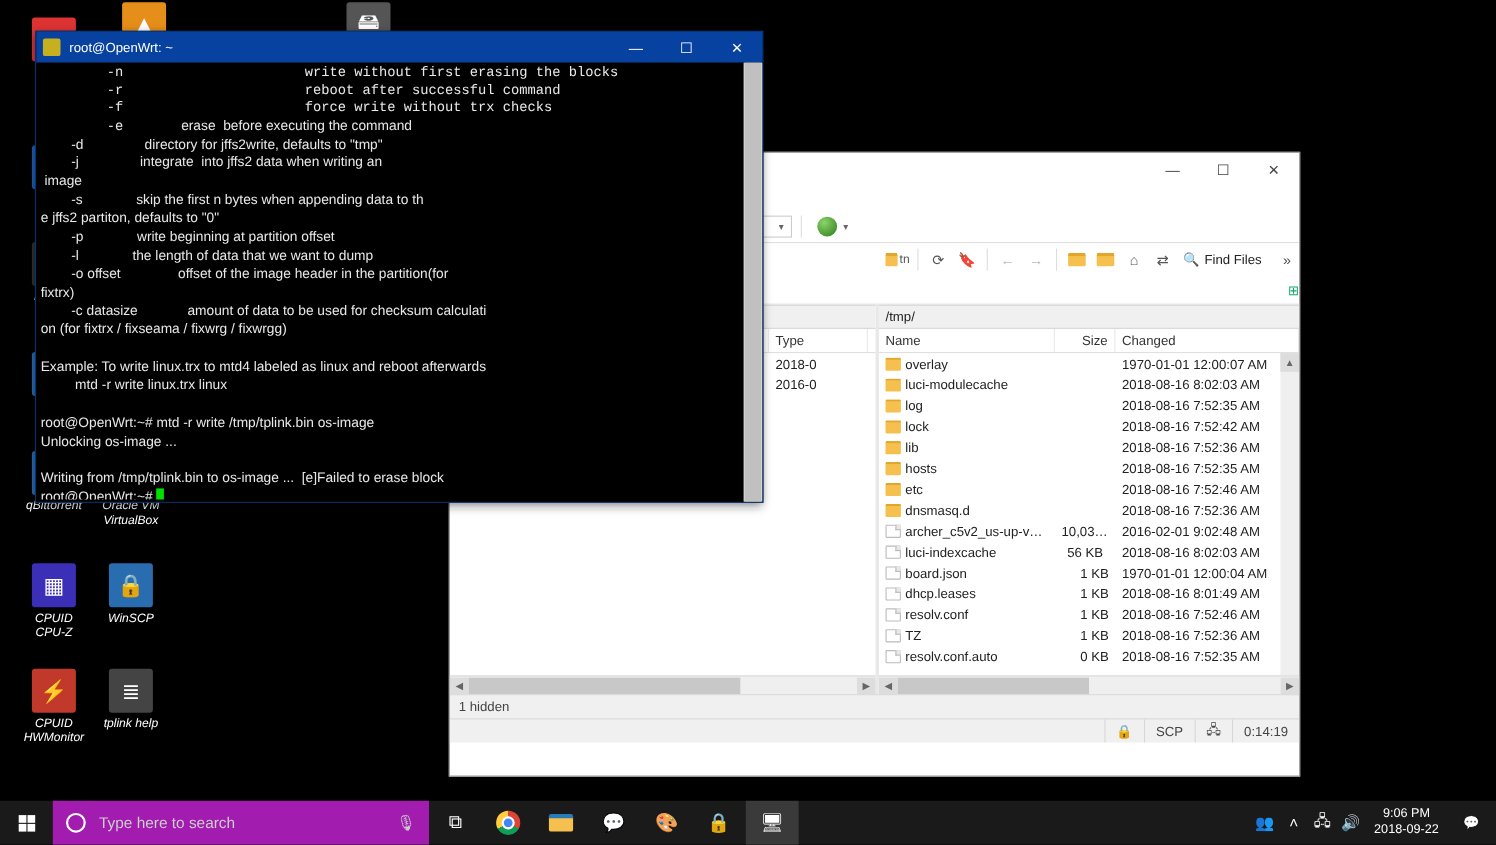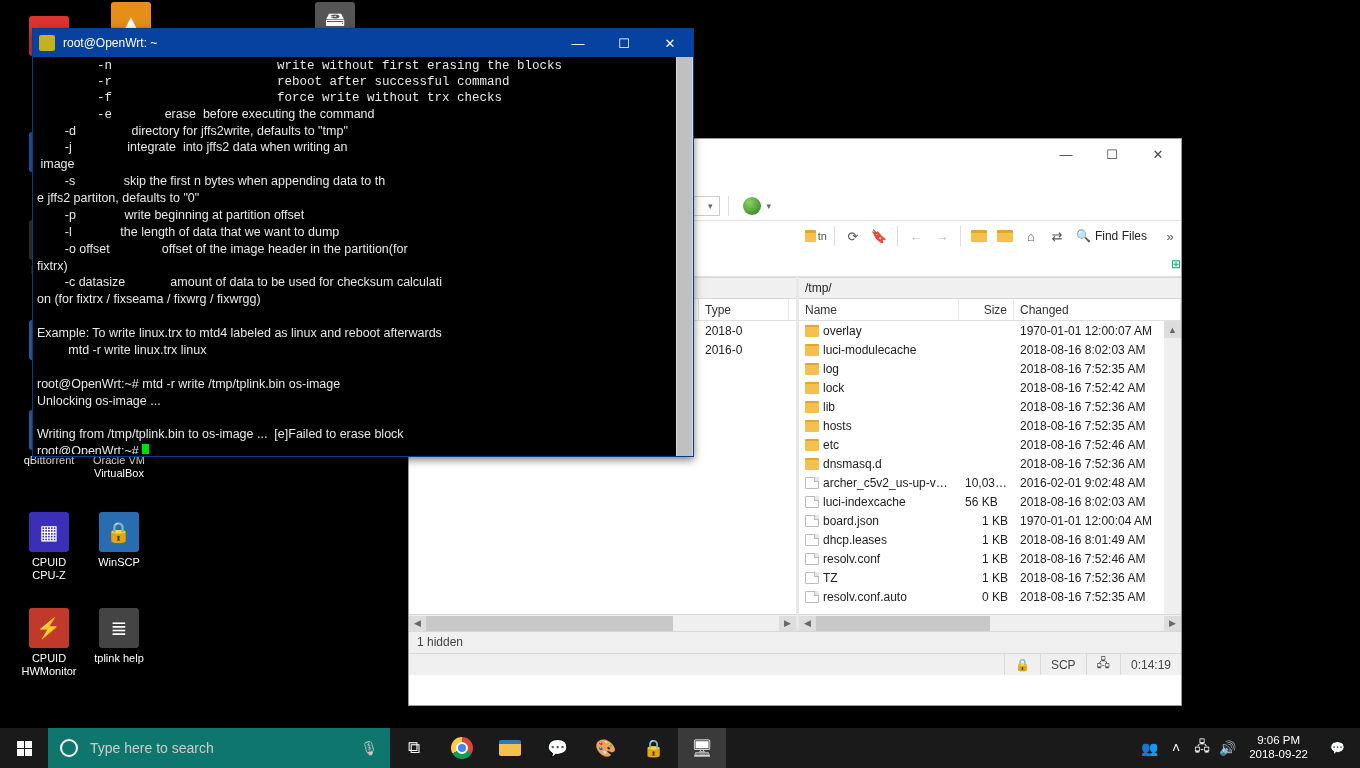--- a/index.html
+++ b/index.html
@@ -2,21 +2,21 @@
 <html><head>
 <meta charset="utf-8">
 <style>
 * { margin: 0; padding: 0; box-sizing: border-box; font-family: "Segoe UI", Tahoma, sans-serif; }
 html, body { width: 1360px; height: 768px; overflow: hidden; }
 body { background: #000; position: relative; }
 
 
 .desktop-icon { position: absolute; width: 70px; text-align: center; color: #fff; font-size: 11px; cursor: pointer; }
 .desktop-icon .ico { width: 40px; height: 40px; margin: 0 auto 4px; background: #2a6cb0; border-radius: 3px; display: flex; align-items: center; justify-content: center; font-size: 20px; color: #fff; }
-.desktop-icon .label { text-shadow: 1px 1px 2px #000; line-height: 1.15; }
+.desktop-icon .label { text-shadow: 1px 1px 2px #000; line-height: 1.15; font-style: italic; }
 
 
 .putty { position: absolute; left: 32px; top: 28px; width: 662px; height: 429px; background: #000; border: 1px solid #063e8e; box-shadow: 0 3px 8px rgba(0,0,0,.5); }
 .putty-title { height: 28px; background: #0842a0; display: flex; align-items: center; color: #fff; font-size: 12px; padding-left: 6px; }
 .putty-title .picon { width: 16px; height: 16px; background: #c7b020; margin-right: 8px; border-radius: 2px; }
 .putty-title .tbtns { margin-left: auto; display: flex; }
 .putty-title .tbtn { width: 46px; height: 28px; display: flex; align-items: center; justify-content: center; color: #fff; font-size: 13px; }
 .putty-body { position: relative; height: calc(100% - 28px); background: #000; }
 .putty-scroll { position: absolute; right: 0; top: 0; bottom: 0; width: 17px; background: #d8d8d8; }
 .putty-scroll .thumb { position: absolute; left: 1px; right: 1px; top: 0; height: 100%; background: #c0c0c0; }
@@ -65,21 +65,21 @@
 .ws-vscroll .arr { height: 17px; background: #ddd; display: flex; align-items: center; justify-content: center; font-size: 9px; color: #666; }
 .ws-status { height: 22px; display: flex; background: #f0f0f0; border-top: 1px solid #d8d8d8; font-size: 12px; color: #444; }
 .ws-status .scell { padding: 3px 8px; }
 .ws-foot { height: 22px; display: flex; align-items: center; background: #f0f0f0; border-top: 1px solid #d8d8d8; font-size: 12px; color: #444; }
 .ws-foot .fcell { padding: 0 10px; border-left: 1px solid #d8d8d8; height: 100%; display: flex; align-items: center; gap: 4px; }
 .lock-ic { color: #d4a419; }
 
 
 .taskbar { position: absolute; left: 0; right: 0; bottom: 0; height: 40px; background: #1a1a1a; display: flex; align-items: center; }
 .taskbar .start { width: 48px; height: 100%; display: flex; align-items: center; justify-content: center; color: #fff; font-size: 16px; }
-.taskbar .search { flex: 0 0 342px; height: 100%; background: #0f766e; display: flex; align-items: center; color: #ccc; font-size: 14px; padding-left: 12px; gap: 12px; position: relative; }
+.taskbar .search { flex: 0 0 342px; height: 100%; background: #a21caf; display: flex; align-items: center; color: #ccc; font-size: 14px; padding-left: 12px; gap: 12px; position: relative; }
 .taskbar .search .micon { position: absolute; right: 12px; }
 .taskbar .tbicon { width: 48px; height: 100%; display: flex; align-items: center; justify-content: center; color: #fff; font-size: 17px; position: relative; }
 .taskbar .tbicon.active { background: #3a3a3a; }
 .taskbar .tray { margin-left: auto; display: flex; align-items: center; height: 100%; color: #fff; font-size: 12px; }
 .taskbar .tray .ticon { width: 26px; text-align: center; font-size: 14px; }
 .taskbar .clock { text-align: center; padding: 0 8px; font-size: 11.5px; line-height: 1.2; }
 .taskbar .notif { width: 44px; height: 100%; display: flex; align-items: center; justify-content: center; }
 
 .winsq { display: inline-grid; grid-template-columns: 7px 7px; grid-template-rows: 7px 7px; gap: 1px; }
 .winsq span { background: #fff; }
@@ -296,21 +296,21 @@
             <div class="rcol" style="width:55px;text-align:right"></div>
             <div class="rcol" style="flex:1">2018-08-16 7:52:36 AM</div>
           </div>
           <div class="ws-row">
             <div class="rcol" style="width:160px"><span class="fic file"></span>archer_c5v2_us-up-ve…</div>
             <div class="rcol" style="width:55px;text-align:right">10,037 KB</div>
             <div class="rcol" style="flex:1">2016-02-01 9:02:48 AM</div>
           </div>
           <div class="ws-row">
             <div class="rcol" style="width:160px"><span class="fic file"></span>luci-indexcache</div>
-            <div class="rcol" style="width:55px;text-align:left">56 KB</div>
+            <div class="rcol" style="width:55px;text-align:center">56 KB</div>
             <div class="rcol" style="flex:1">2018-08-16 8:02:03 AM</div>
           </div>
           <div class="ws-row">
             <div class="rcol" style="width:160px"><span class="fic file"></span>board.json</div>
             <div class="rcol" style="width:55px;text-align:right">1 KB</div>
             <div class="rcol" style="flex:1">1970-01-01 12:00:04 AM</div>
           </div>
           <div class="ws-row">
             <div class="rcol" style="width:160px"><span class="fic file"></span>dhcp.leases</div>
             <div class="rcol" style="width:55px;text-align:right">1 KB</div>

